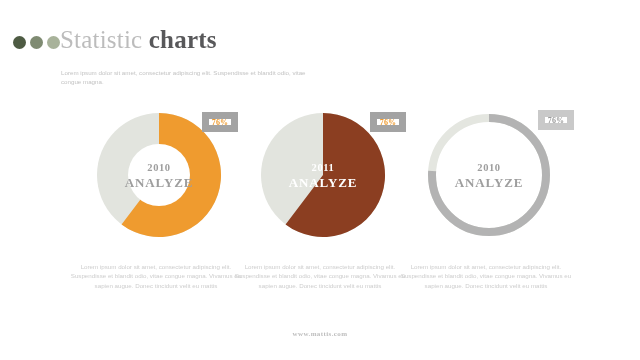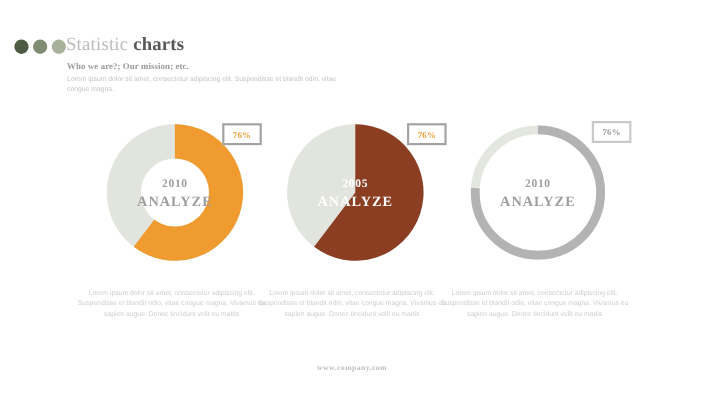--- a/index.html
+++ b/index.html
@@ -39,21 +39,21 @@
   }
   .dot-1 { background: #4e5b43; }
   .dot-2 { background: #7f8b72; }
   .dot-3 { background: #a8b29a; }
 
   .title {
     position: absolute;
     left: 60px;
     top: 26px;
     font-family: "Liberation Serif", serif;
-    font-size: 17px;
+    font-size: 25px;
     line-height: 27px;
     letter-spacing: 0.2px;
     white-space: nowrap;
   }
   .title-light {
     color: #bcbcbc;
     font-weight: 400;
   }
   .title-bold {
     color: #58585a;
@@ -143,21 +143,21 @@
   .label-gray .center-word { color: #9e9e9e; }
   .label-white .center-year,
   .label-white .center-word { color: #ffffff; }
 
   
   .callout {
     position: absolute;
     width: 36px;
     height: 20px;
     background: #ffffff;
-    border: 2px solid #a3a3a3;
+    border: 7px solid #a3a3a3;
     box-sizing: border-box;
     display: flex;
     align-items: center;
     justify-content: center;
   }
   .callout span {
     font-family: "Liberation Serif", serif;
     font-weight: 700;
     font-size: 8px;
     letter-spacing: 0.2px;
@@ -215,21 +215,20 @@
     <span class="dot dot-1" style="background: rgb(78, 91, 67);"></span>
     <span class="dot dot-2" style="background: rgb(127, 139, 114);"></span>
     <span class="dot dot-3" style="background: rgb(168, 178, 154);"></span>
   </div>
 
   <div class="title">
     <span class="title-light">Statistic</span>
     <span class="title-bold">charts</span>
   </div>
 
-  <div class="subtitle">Who we are?; Our mission; etc.</div>
   <div class="lead">Lorem ipsum dolor sit amet, consectetur adipiscing elit. Suspendisse et blandit odio, vitae congue magna.</div>
 </div>
 
 <div class="charts">
 
   <div class="chart-col col-1">
     <div class="chart-wrap">
       <svg class="chart-svg" viewBox="0 0 130 130">
 
         <circle cx="65" cy="65" r="62" fill="#e2e4de"></circle>
@@ -248,21 +247,21 @@
     </div>
   </div>
 
   <div class="chart-col col-2">
     <div class="chart-wrap">
       <svg class="chart-svg" viewBox="0 0 130 130">
         <circle cx="65" cy="65" r="62" fill="#e2e4de"></circle>
         <path d="M 65 65 L 65 3 A 62 62 0 1 1 27.55 114.39 Z" fill="#8b3e21"></path>
       </svg>
       <div class="center-label label-white">
-        <span class="center-year">2005</span>
+        <span class="center-year">2011</span>
         <span class="center-word">ANALYZE</span>
       </div>
       <div class="callout callout-2">
         <span>76%</span>
       </div>
     </div>
   </div>
 
   <div class="chart-col col-3">
     <div class="chart-wrap">
@@ -282,13 +281,13 @@
     </div>
   </div>
 </div>
 
 <div class="captions">
   <div class="caption cap-1">Lorem ipsum dolor sit amet, consectetur adipiscing elit. Suspendisse et blandit odio, vitae congue magna. Vivamus eu sapien augue. Donec tincidunt velit eu mattis</div>
   <div class="caption cap-2">Lorem ipsum dolor sit amet, consectetur adipiscing elit. Suspendisse et blandit odio, vitae congue magna. Vivamus eu sapien augue. Donec tincidunt velit eu mattis</div>
   <div class="caption cap-3">Lorem ipsum dolor sit amet, consectetur adipiscing elit. Suspendisse et blandit odio, vitae congue magna. Vivamus eu sapien augue. Donec tincidunt velit eu mattis</div>
 </div>
 
-<div class="footer">www.company.com</div>
+<div class="footer">www.mattis.com</div>
 
 </body></html>

